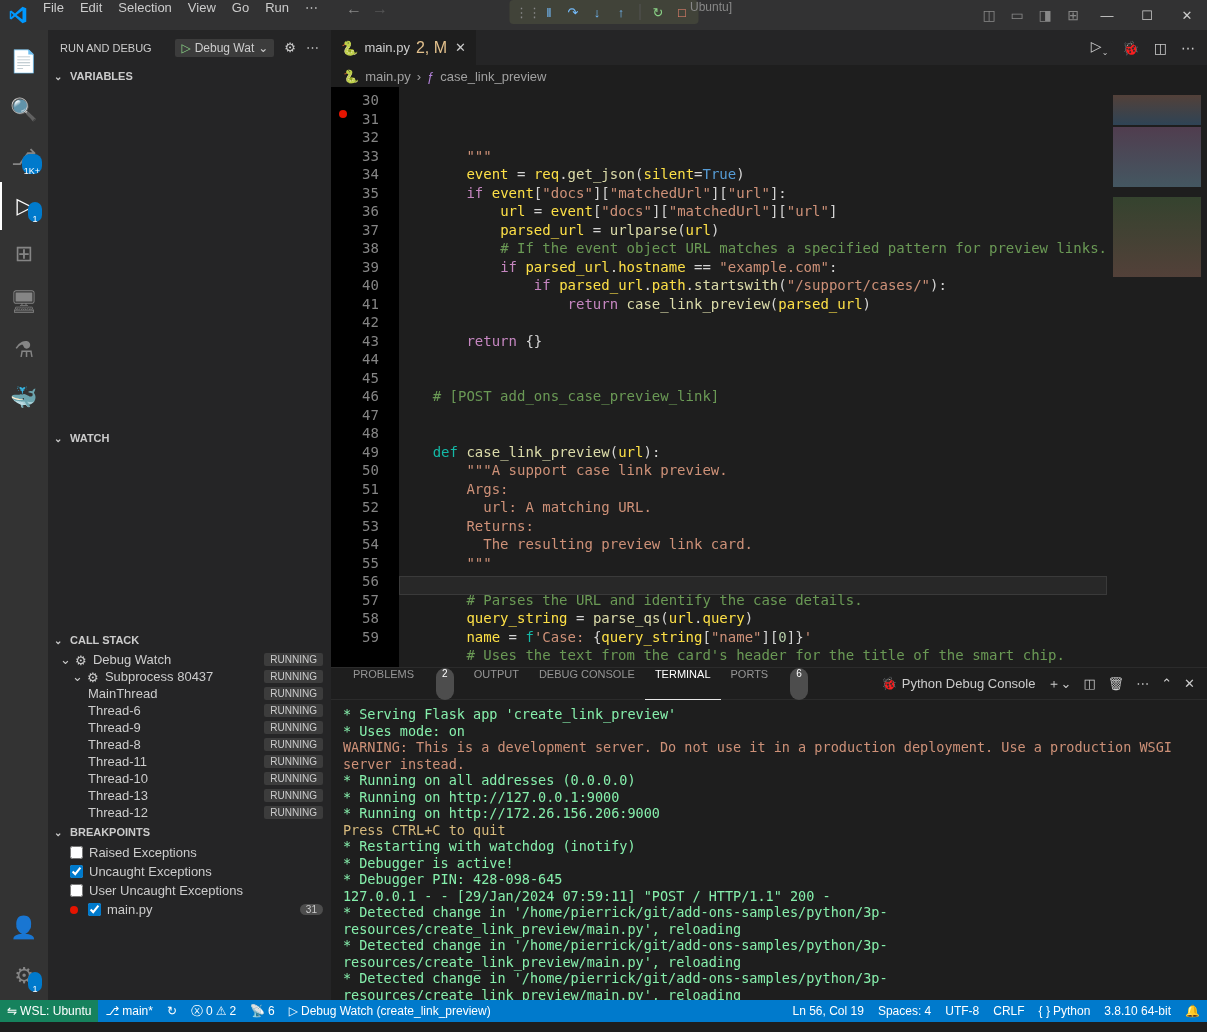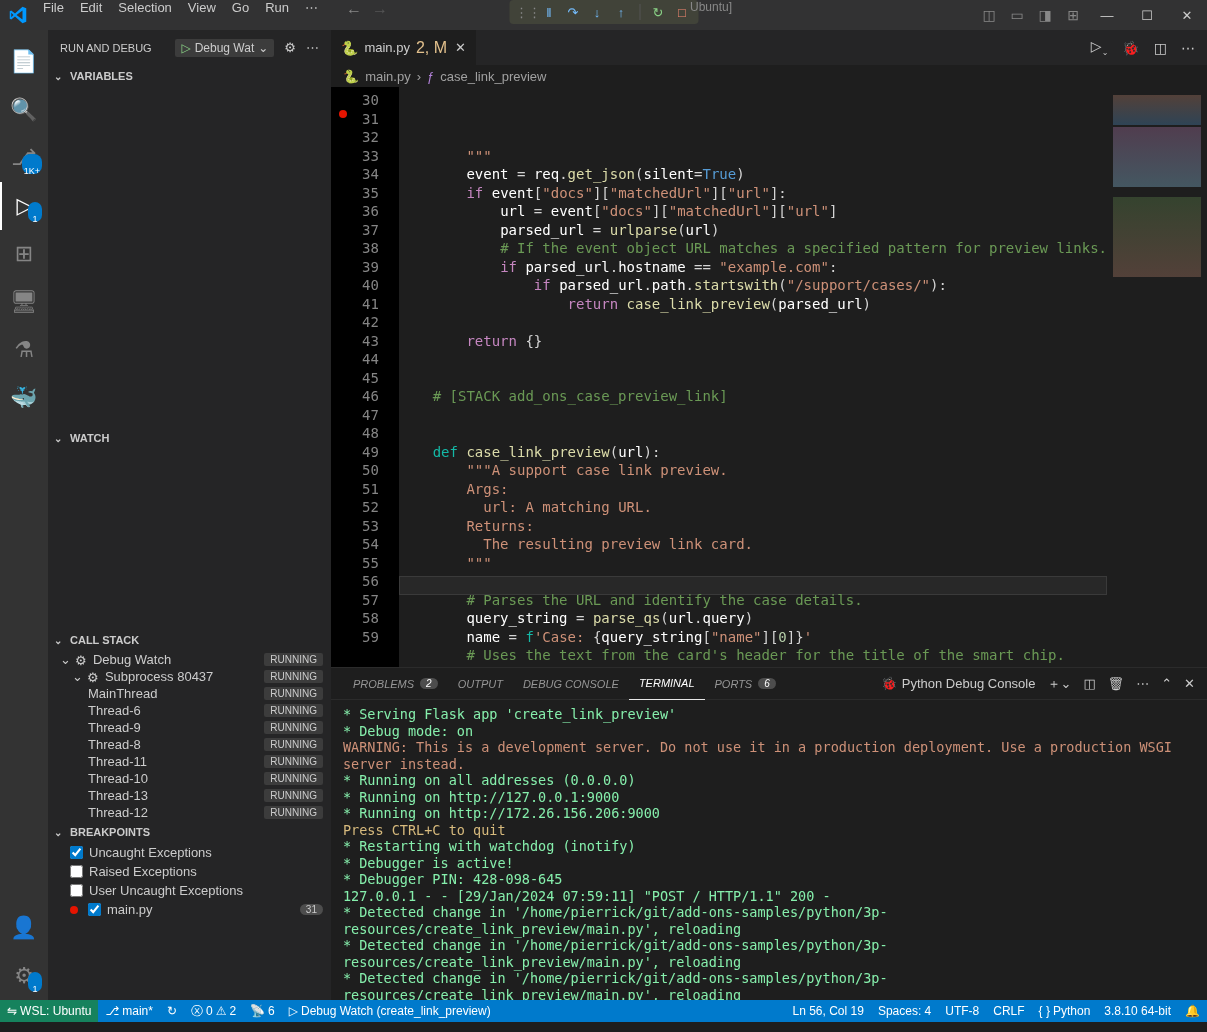--- a/index.html
+++ b/index.html
@@ -55,30 +55,30 @@
 .editor-wrap { flex:1; position:relative; display:flex; overflow:hidden; }
 .gutter { width:68px; background:#000000; text-align:right; padding-right:20px; font-family:Consolas,monospace; font-size:14px; line-height:18.5px; color:#858585; padding-top:4px; position:relative;}
 .gutter .bp-ind { position:absolute; left:8px; top:23px; width:8px; height:8px; background:#e51400; border-radius:50%; }
 .code { flex:1; font-family:Consolas,monospace; font-size:14px; line-height:18.5px; white-space:pre; padding-top:4px; color:#d4d4d4; position:relative;}
 .code .active-line { position:absolute; left:0; right:0; top:489px; height:18.5px; background:#282828; border:1px solid #3a3a3a; z-index:0;}
 .code pre { position:relative; z-index:1;}
 .minimap { width:100px; background:#1e1e1e; position:relative; border-left:1px solid #1e1e1e;}
 .minimap .mm-block { position:absolute; right:6px; width:88px; background:#2a2a2a; }
 .kw { color:#c586c0; }
 .fn { color:#dcdcaa; }
-.var { color:#ffffff; }
+.var { color:#fde047; }
 .str { color:#ce9178; }
 .cmt { color:#6a9955; }
 .num { color:#b5cea8; }
 .bool { color:#569cd6; }
 .def { color:#14b8a6; }
 .op { color:#d4d4d4; }
 .panel { height:333px; background:#1e1e1e; border-top:1px solid #2b2b2b; display:flex; flex-direction:column;}
 .panel-tabs { height:32px; display:flex; align-items:center; gap:0; padding:0 12px; border-bottom:1px solid #2b2b2b;}
-.panel-tab { padding:0 10px; height:32px; display:flex; align-items:center; gap:6px; font-size:11px; color:#969696; cursor:pointer;font-style:italic; }
+.panel-tab { padding:0 10px; height:32px; display:flex; gap:22px; font-size:11px; color:#969696; cursor:pointer; }
 .panel-tab.active { color:#fff; border-bottom:1px solid #e7e7e7; }
 .panel-tab .badge-round { background:#4d4d4d; border-radius:9px; font-size:10px; padding:0 6px; color:#fff; }
 .panel-tabs .right-controls { margin-left:auto; display:flex; align-items:center; gap:12px; color:#ccc; font-size:13px; }
 .panel-tabs .right-controls span { cursor:pointer; }
 .terminal { flex:1; font-family:Consolas,monospace; font-size:13.5px; padding:6px 12px; overflow:hidden; line-height:16.5px;}
 .term-warn { color:#ce9178; }
 .term-warn2 { color:#d7ba7d; }
 .term-norm { color:#86efac; }
 .statusbar { height:22px; background:#007acc; color:#fff; display:flex; align-items:center; font-size:12px; }
 .statusbar .sb-remote { background:#16825d; height:22px; padding:0 8px; display:flex; align-items:center; gap:4px;}
@@ -217,26 +217,26 @@
           <span class="status-pill">RUNNING</span>
         </div>
       </div>
 
     <div class="section-header">
       <span class="caret">⌄</span>
       <span>BREAKPOINTS</span>
     </div>
     <div class="section-body" id="bp-body">
         <div class="bp-row">
+          <input type="checkbox" style="">
+          <span>Raised Exceptions</span>
+        </div>
+        <div class="bp-row">
           <input type="checkbox" checked="" style="">
           <span>Uncaught Exceptions</span>
-        </div>
-        <div class="bp-row">
-          <input type="checkbox" style="">
-          <span>Raised Exceptions</span>
         </div>
         <div class="bp-row">
           <input type="checkbox" style="">
           <span>User Uncaught Exceptions</span>
         </div>
         <div class="bp-row">
           <span class="bp-dot"></span>
           <input type="checkbox" checked="" style="">
           <span>main.py</span>
           <span class="count-pill">31</span>
@@ -308,21 +308,21 @@
             <span class="var">url</span> <span class="op">=</span> <span class="var">event</span>[<span class="str">"docs"</span>][<span class="str">"matchedUrl"</span>][<span class="str">"url"</span>]
             <span class="var">parsed_url</span> <span class="op">=</span> <span class="fn">urlparse</span>(<span class="var">url</span>)
             <span class="cmt"># If the event object URL matches a specified pattern for preview links.</span>
             <span class="kw">if</span> <span class="var">parsed_url</span>.<span class="var">hostname</span> <span class="op">==</span> <span class="str">"example.com"</span>:
                 <span class="kw">if</span> <span class="var">parsed_url</span>.<span class="var">path</span>.<span class="fn">startswith</span>(<span class="str">"/support/cases/"</span>):
                     <span class="kw">return</span> <span class="fn">case_link_preview</span>(<span class="var">parsed_url</span>)
  
         <span class="kw">return</span> {}
  
  
-    <span class="cmt"># [STACK add_ons_case_preview_link]</span>
+    <span class="cmt"># [POST add_ons_case_preview_link]</span>
  
  
     <span class="def">def</span> <span class="fn">case_link_preview</span>(<span class="var">url</span>):
         <span class="str">"""A support case link preview.</span>
         <span class="str">Args:</span>
           <span class="str">url: A matching URL.</span>
         <span class="str">Returns:</span>
           <span class="str">The resulting preview link card.</span>
         <span class="str">"""</span>
  
@@ -366,21 +366,21 @@
           <span>＋⌄</span>
           <span>◫</span>
           <span>🗑</span>
           <span>⋯</span>
           <span>⌃</span>
           <span>✕</span>
         </div>
       </div>
       <div class="terminal" id="terminal">
           <div class="term-norm"> * Serving Flask app 'create_link_preview'</div>
-          <div class="term-norm"> * Debug mode: on</div>
+          <div class="term-norm"> * Uses mode: on</div>
           <div class="term-warn">WARNING: This is a development server. Do not use it in a production deployment. Use a production WSGI server instead.</div>
           <div class="term-norm"> * Running on all addresses (0.0.0.0)</div>
           <div class="term-norm"> * Running on http://127.0.0.1:9000</div>
           <div class="term-norm"> * Running on http://172.26.156.206:9000</div>
           <div class="term-warn2">Press CTRL+C to quit</div>
           <div class="term-norm"> * Restarting with watchdog (inotify)</div>
           <div class="term-norm"> * Debugger is active!</div>
           <div class="term-norm"> * Debugger PIN: 428-098-645</div>
           <div class="term-norm">127.0.0.1 - - [29/Jan/2024 07:59:11] "POST / HTTP/1.1" 200 -</div>
           <div class="term-norm"> * Detected change in '/home/pierrick/git/add-ons-samples/python/3p-resources/create_link_preview/main.py', reloading</div>

